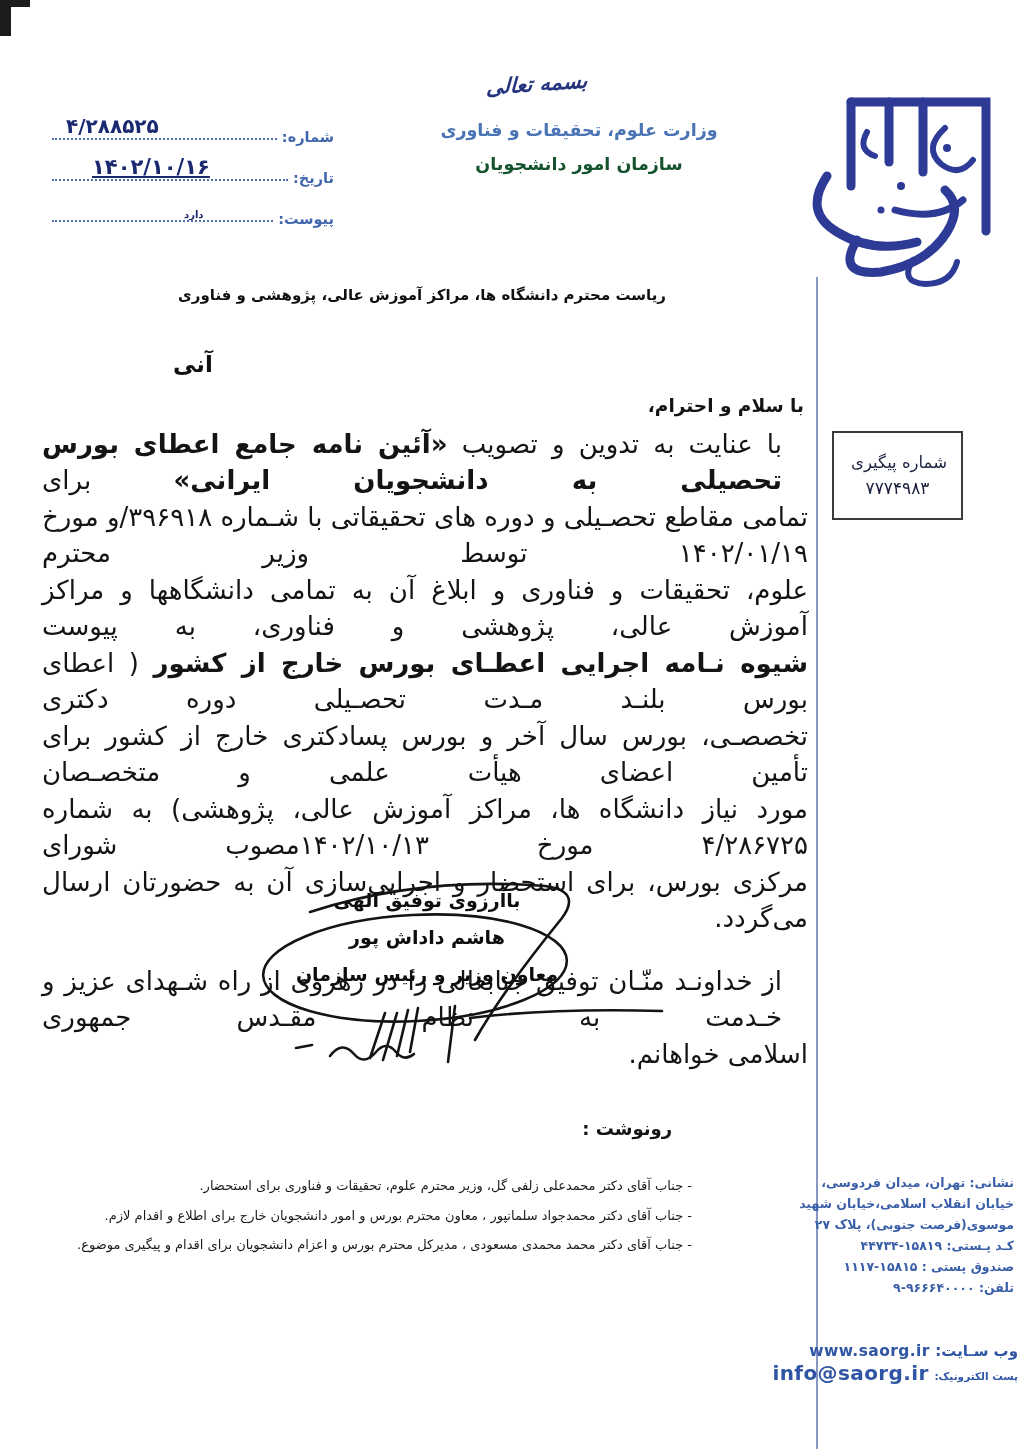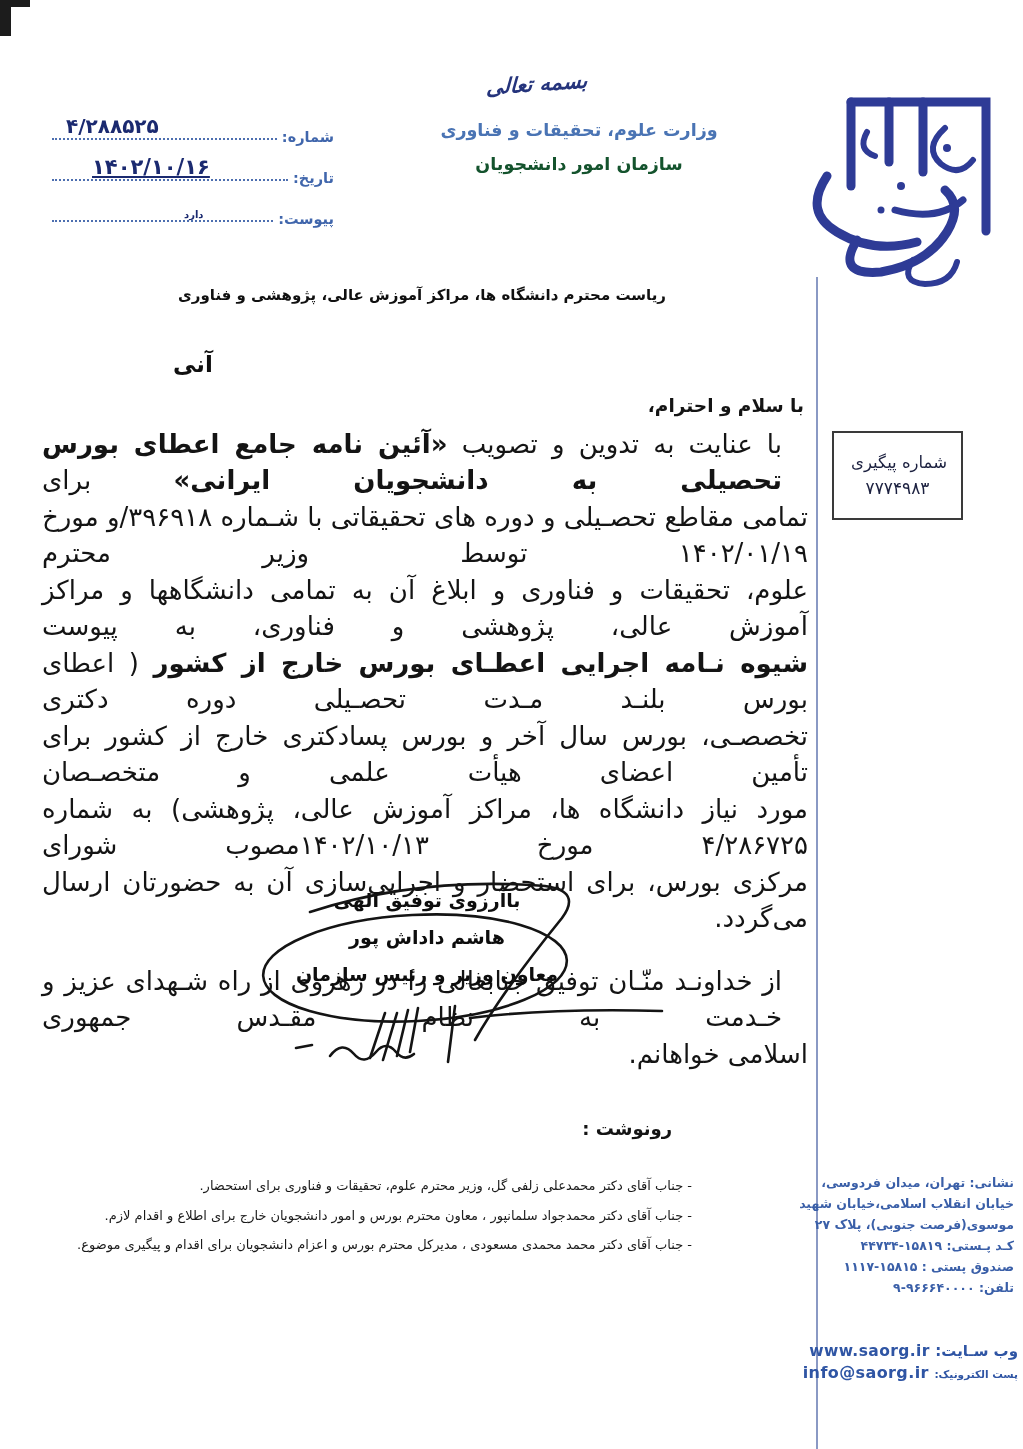--- a/index.html
+++ b/index.html
@@ -72,21 +72,21 @@
   .track-num{font-size:17px;color:#1c2140;letter-spacing:1px;}
 
   .addr-block{position:absolute;left:832px;top:1172px;width:182px;direction:rtl;text-align:right;}
   .addr-line{color:#3a5fa8;font-weight:bold;font-size:12.5px;line-height:21px;white-space:nowrap;}
 
   .web-block{position:absolute;left:806px;top:1340px;width:212px;direction:rtl;text-align:right;}
   .web-row{color:#2f55a4;font-weight:bold;white-space:nowrap;line-height:22px;}
   .web-row .lbl{font-size:15px;}
   .web-row .url{font-size:15.5px;letter-spacing:.4px;}
   .web-row.email .lbl{font-size:10.5px;}
-  .web-row.email .url{font-size:16px;margin-top:43px;}
+  .web-row.email .url{font-size:20px;margin-top:43px;}
 </style>
 </head>
 <body>
 
 <div class="page">
 
   <div class="corner-a"></div>
   <div class="corner-b"></div>
 
   <div class="lh-fields">

